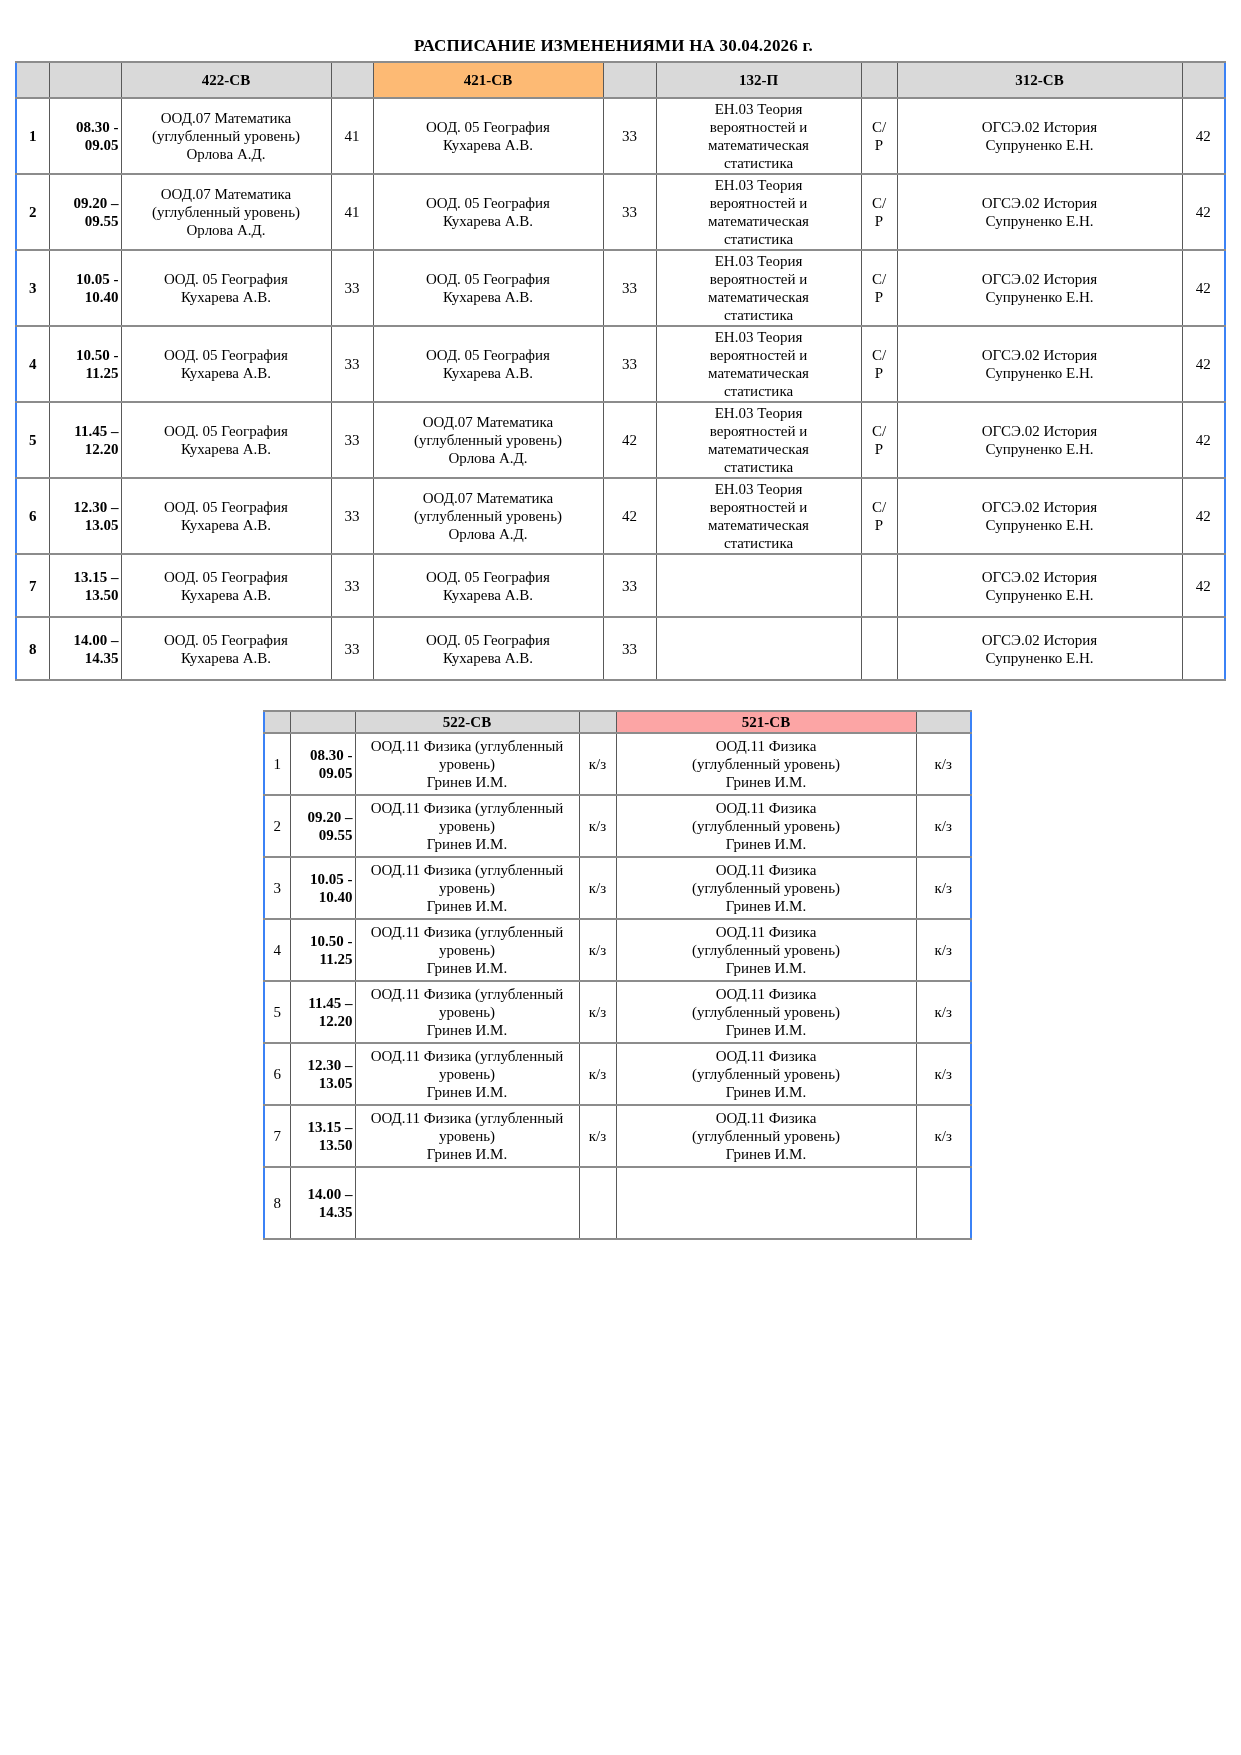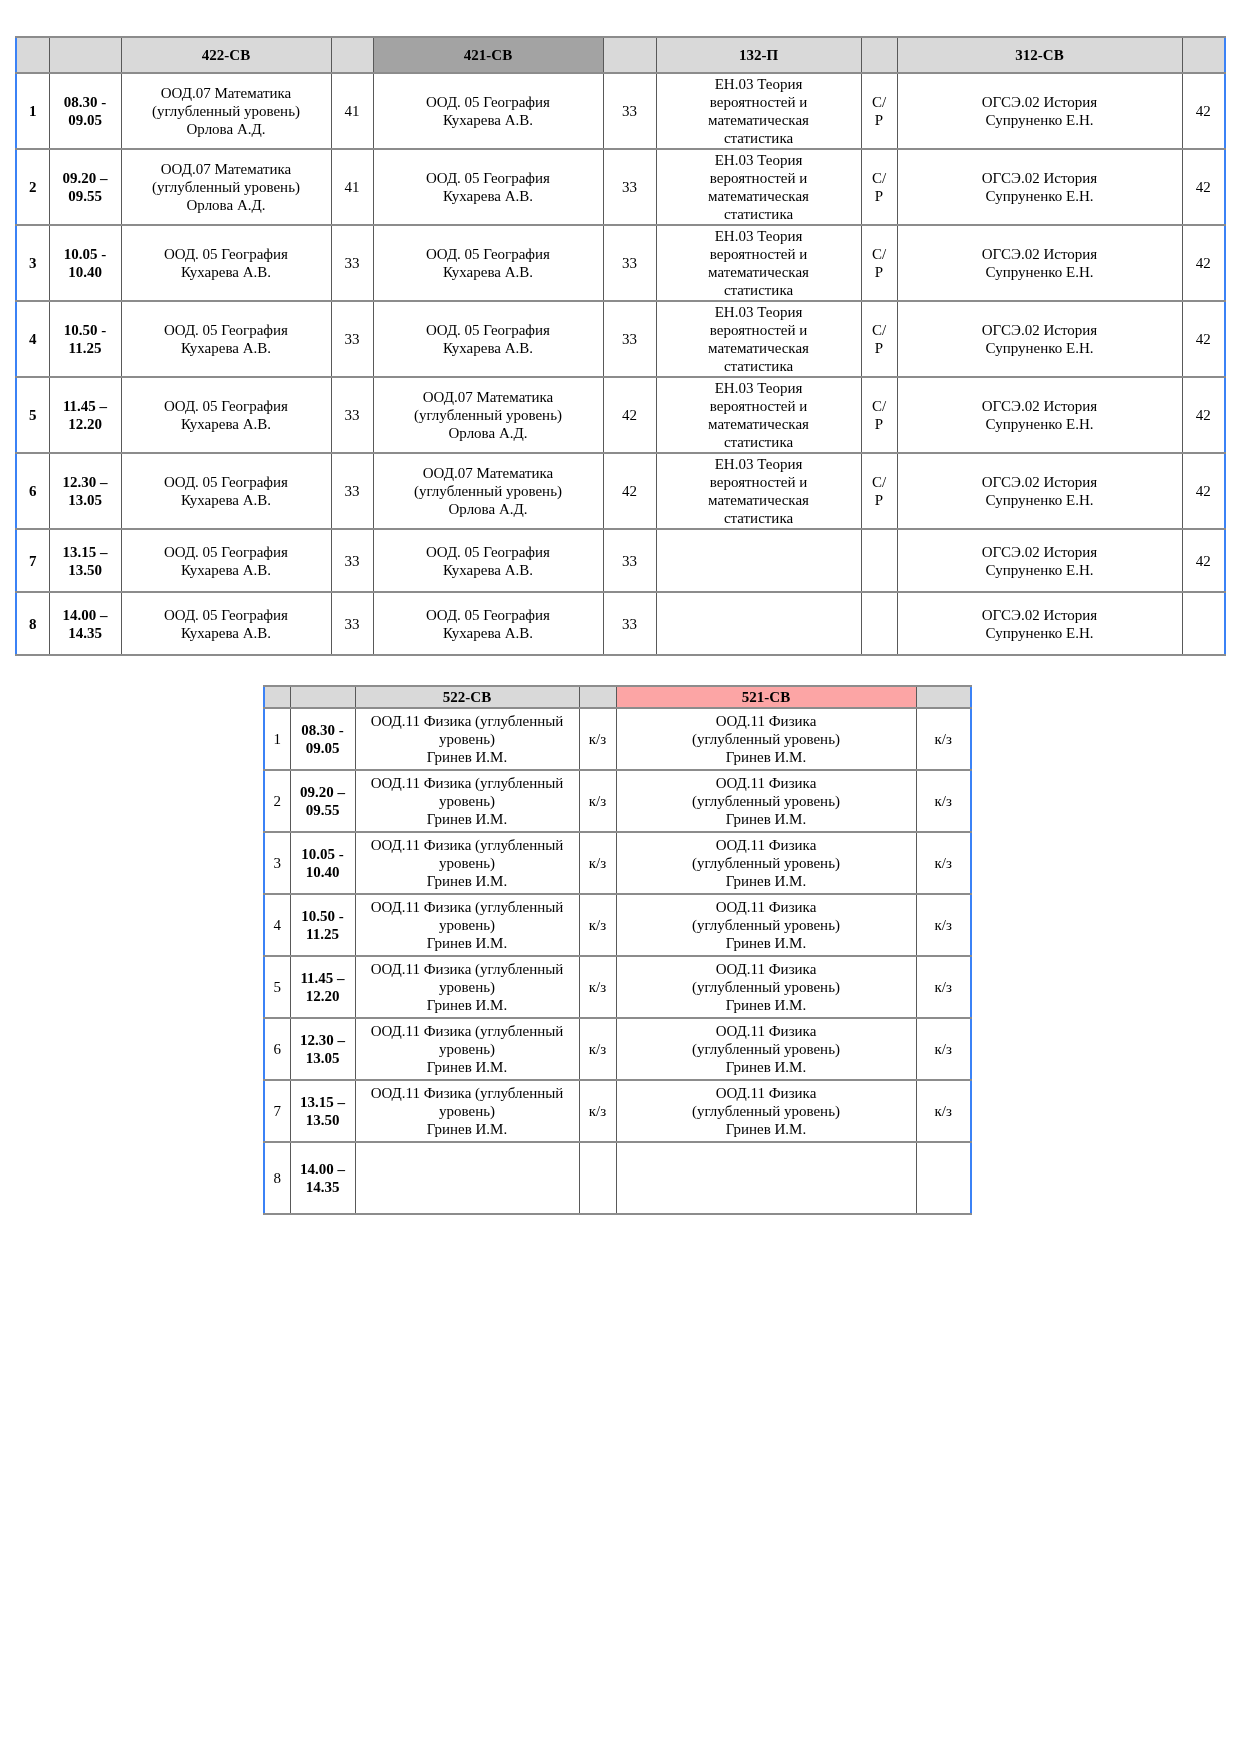--- a/index.html
+++ b/index.html
@@ -49,32 +49,33 @@
   .t1 { margin: 0 0 0 15px; width: 1209px; }
   .t2 { margin: 29px 0 0 263px; width: 707px; }
 
   .t1 thead th { height: 32px; }
   .t2 thead th { height: 18px; }
 
   .t1 tbody tr { height: 63px; }
   .t2 tbody tr { height: 62px; }
   .t2 tbody tr:last-child { height: 72px; }
 
-  td.time { font-weight: bold; white-space: pre-line; }
+  td.time { font-weight: bold; white-space: pre-line; text-align: right; }
   td.subj { white-space: pre-line; }
   td.room { white-space: pre-line; }
   .t1 td.num { font-weight: bold; }
   .t2 td.num { font-weight: normal; }
 </style>
 </head>
 <body>
 
 <div class="page">
 
   <div class="header-area">
+    <div class="doc-title">РАСПИСАНИЕ ИЗМЕНЕНИЯМИ НА 30.04.2026 г.</div>
   </div>
 
   <table class="t1">
     <colgroup>
       <col style="width:33px">
         <col style="width:72px">
       <col style="width:210px">
         <col style="width:42px">
       <col style="width:230px">
         <col style="width:53px">
@@ -82,21 +83,21 @@
         <col style="width:36px">
       <col style="width:285px">
         <col style="width:43px">
     </colgroup>
     <thead>
       <tr>
         <th style="background: rgb(217, 217, 217);"></th>
         <th style="background: rgb(217, 217, 217);"></th>
         <th style="background: rgb(217, 217, 217);">422-СВ</th>
         <th style="background: rgb(217, 217, 217);"></th>
-        <th style="background: #a3a3a3;">421-СВ</th>
+        <th style="background: #fdba74;">421-СВ</th>
         <th style="background: rgb(217, 217, 217);"></th>
         <th style="background: rgb(217, 217, 217);">132-П</th>
         <th style="background: rgb(217, 217, 217);"></th>
         <th style="background: rgb(217, 217, 217);">312-СВ</th>
         <th style="background: rgb(217, 217, 217);"></th>
       </tr>
     </thead>
     <tbody id="t1-body">
         <tr>
           <td class="num">1</td>

